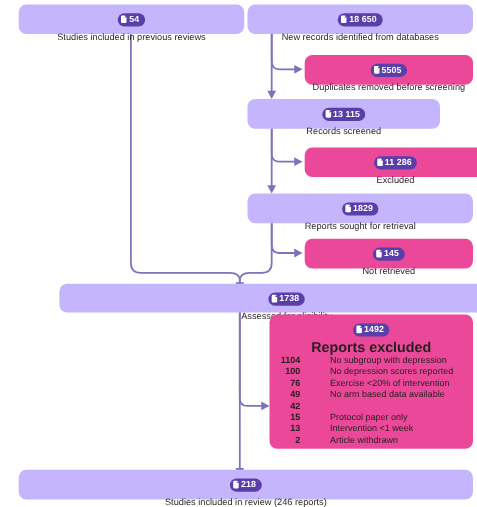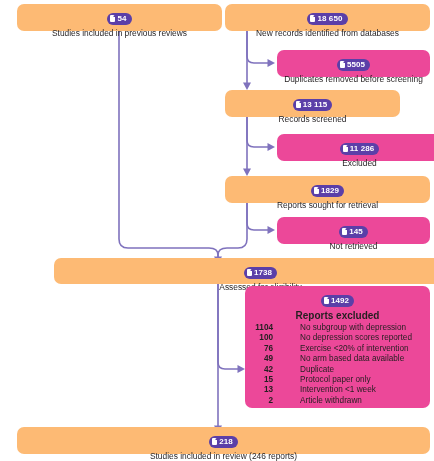--- a/index.html
+++ b/index.html
@@ -10,21 +10,21 @@
     overflow:hidden;
   }
   #stage{position:relative;width:434px;height:461px;}
 
   
   #wires{position:absolute;left:0;top:0;width:434px;height:461px;}
 
   
   .box{
     position:absolute;
-    background:#fdba74;
+    background:#c4b5fd;
     border-radius:7px;
     box-sizing:border-box;
     color:#231f20;
     text-align:center;
     padding:4px 6px 5px;
   }
   .box.side{background:#ec4899;}
 
   .badge{
     display:inline-flex;
@@ -65,21 +65,21 @@
   }
 
   
   .exbox{
     text-align:left;
     padding:4px 1px 6px;
   }
   .exhead{text-align:center;}
   .extitle{
     display:block;
-    font-size:10px;
+    font-size:13px;
     font-weight:bold;
     line-height:11px;
     margin-top:2px;
     text-align:center;
   }
   .exlist{
     margin:2px 0 0 0;padding:0;list-style:none;
   }
   .exlist li{
     display:flex;
@@ -219,21 +219,20 @@
       <li>
         <span class="exn">76</span>
         <span class="exl">Exercise &lt;20% of intervention</span>
       </li>
       <li>
         <span class="exn">49</span>
         <span class="exl">No arm based data available</span>
       </li>
       <li>
         <span class="exn">42</span>
-        <span class="exl">Duplicate</span>
       </li>
       <li>
         <span class="exn">15</span>
         <span class="exl">Protocol paper only</span>
       </li>
       <li>
         <span class="exn">13</span>
         <span class="exl">Intervention &lt;1 week</span>
       </li>
       <li>

